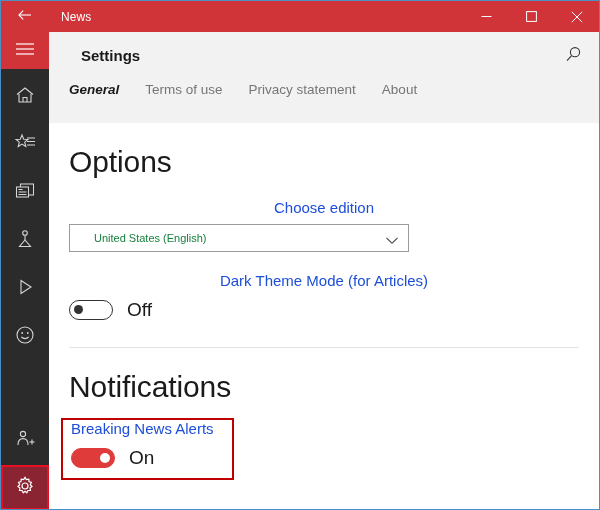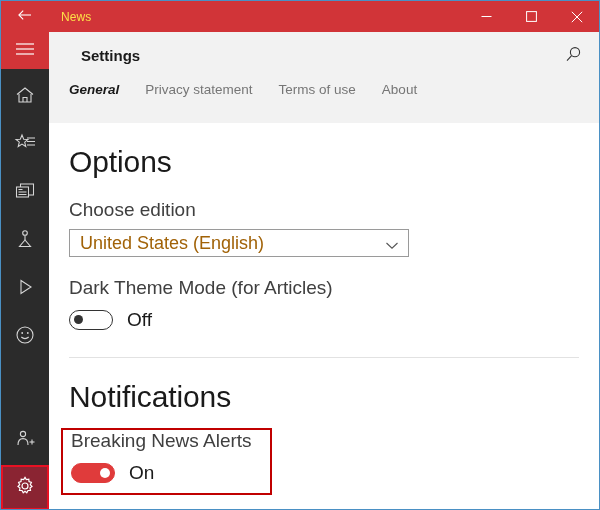--- a/index.html
+++ b/index.html
@@ -37,21 +37,21 @@
   }
   #back-btn {
     width: 48px;
     height: 31px;
     display: flex;
     align-items: center;
     justify-content: center;
     color: #ffffff;
   }
   #title-text {
-    color: #fde047;
+    color: #ffffff;
     font-size: 12px;
     margin-left: 12px;
     letter-spacing: 0.1px;
   }
   #win-controls {
     margin-left: auto;
     display: flex;
     height: 31px;
   }
   .win-btn {
@@ -171,39 +171,40 @@
   }
   .section-heading {
     font-size: 30px;
     font-weight: normal;
     color: #1a1a1a;
     margin: 0;
     padding-top: 22px;
     letter-spacing: -0.1px;
   }
   .field-label {
-    font-size: 19px;
-    color: #404040;
+    font-size: 15px;
+    color: #1d4ed8;
     margin-top: 20px;
+    text-align: center;
   }
   #edition-select {
     margin-top: 8px;
     width: 340px;
     height: 28px;
     border: 1px solid #9a9a9a;
     background: #ffffff;
     box-sizing: border-box;
     display: flex;
     align-items: center;
     position: relative;
   }
   #edition-value {
-    font-size: 18px;
-    color: #a16207;
-    margin-left: 10px;
+    font-size: 11px;
+    color: #15803d;
+    margin-left: 24px;
   }
   #edition-chevron {
     position: absolute;
     right: 9px;
     top: 7px;
     color: #555555;
   }
   .toggle-row {
     display: flex;
     align-items: center;
@@ -414,22 +415,22 @@
           <svg width="19" height="19" viewBox="0 0 19 19" fill="none" stroke="#333333" stroke-width="1.1">
             <circle cx="11" cy="7.2" r="4.6"></circle>
             <path d="M7.6 10.7 L3 15.6"></path>
           </svg>
         </span>
       </div>
     </div>
 
     <div id="tabbar">
       <div class="tab active">General</div>
+      <div class="tab">Terms of use</div>
       <div class="tab">Privacy statement</div>
-      <div class="tab">Terms of use</div>
       <div class="tab">About</div>
     </div>
 
     <div id="panel">
 
       <h2 class="section-heading">Options</h2>
 
       <div class="field-label">Choose edition</div>
 
       <div id="edition-select">

